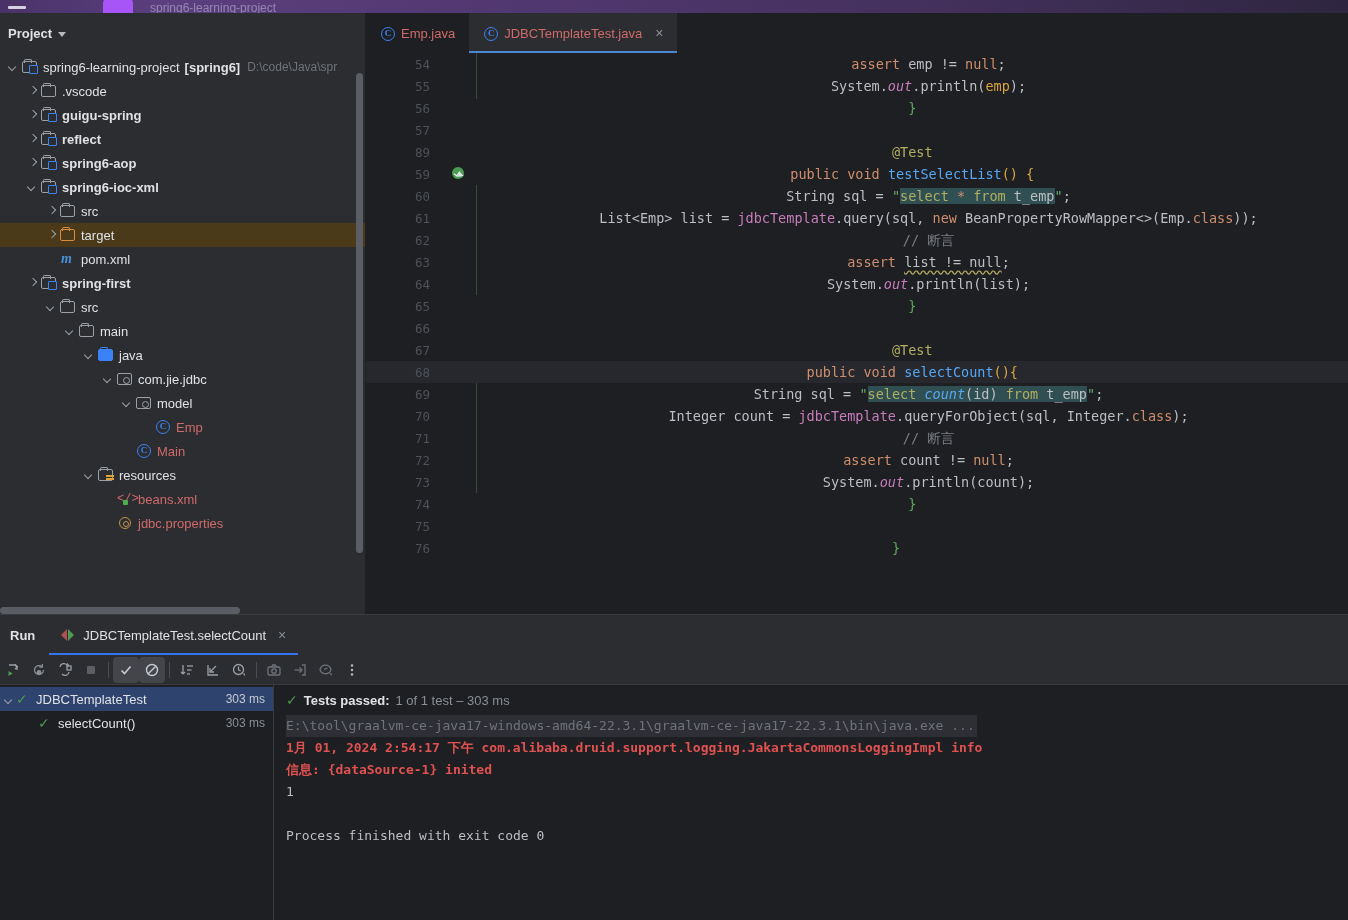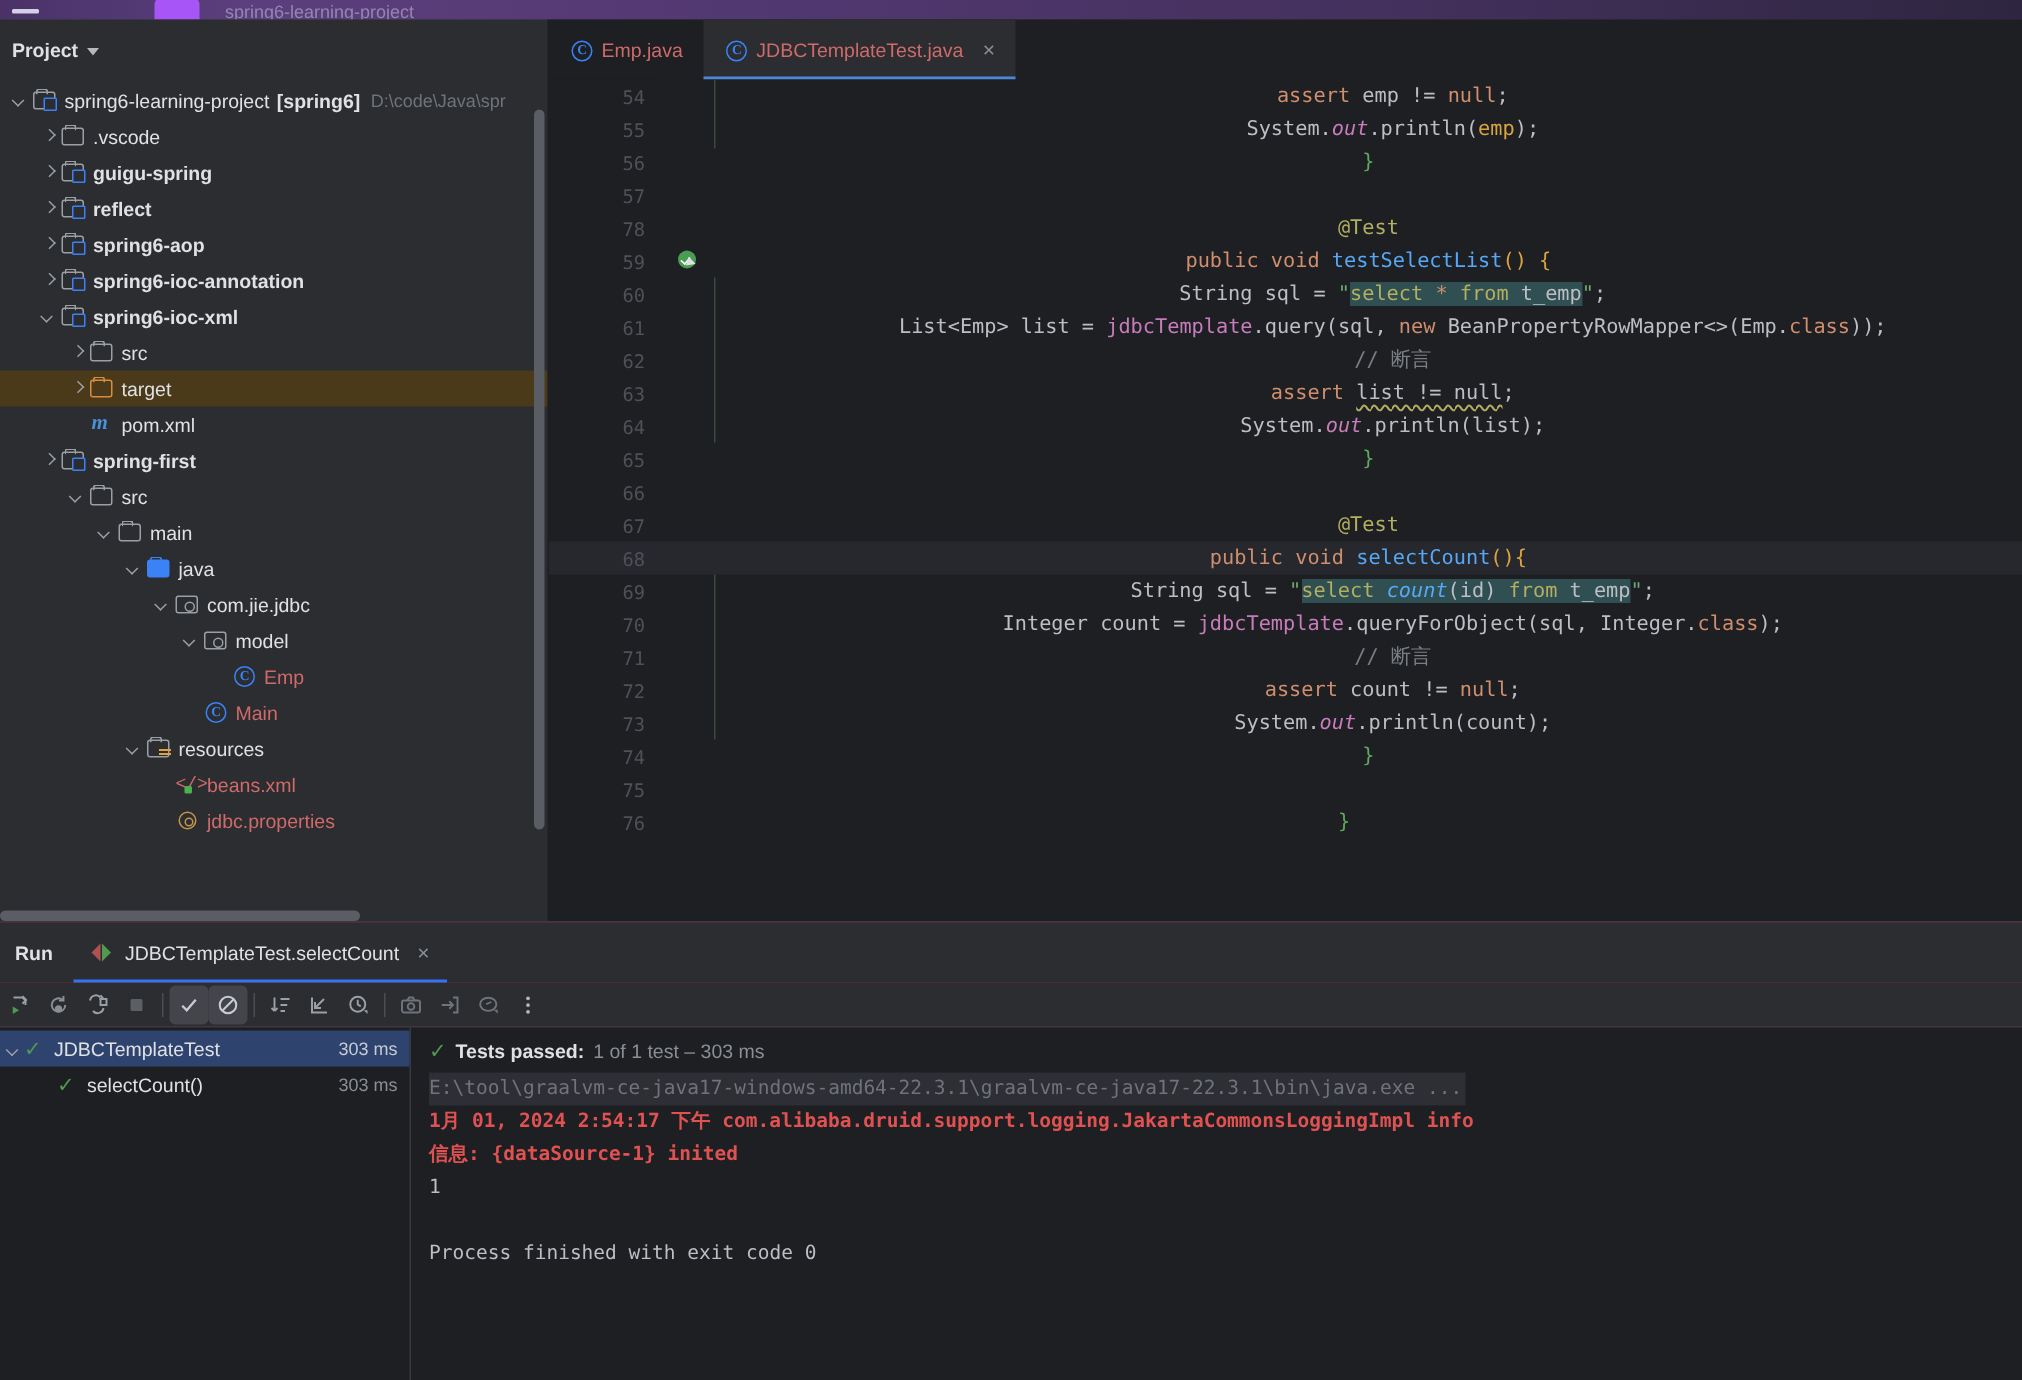--- a/index.html
+++ b/index.html
@@ -107,21 +107,21 @@
   .brk1 { color:#d9a441; }
   .brk2 { color:#5fa85f; }
   .cnst { color:#c77dbb; font-style:italic;}
   .sqlsel { background:#2f4f52; }
   .sqlkw { color:#b3ae60; }
   .sqlstar { color:#cf8e6d; }
   .sqlfn { color:#56a8f5; font-style:italic;}
   .squig { text-decoration: underline wavy #b3ae60; text-underline-offset:3px;}
 
   
-  .run-win { flex:1; display:flex; flex-direction:column; background:#be185d; border-top:1px solid #393b40;}
+  .run-win { flex:1; display:flex; flex-direction:column; background:#0f766e; border-top:1px solid #393b40;}
   .run-head { height:40px; flex:0 0 40px; display:flex; align-items:center; gap:14px; padding-left:6px; background:#2b2d30;}
   .run-title { color:#dfe1e5; font-size:13px; font-weight:bold; padding-left:4px;}
   .run-tab { display:flex; align-items:center; gap:8px; height:40px; padding:0 12px; position:relative; color:#dfe1e5; font-size:13px;}
   .run-tab::after{content:"";position:absolute;left:0;right:0;bottom:0;height:2px;background:#3574f0;}
   .rt-icon { width:14px;height:12px;position:relative;}
   .rt-icon::before{content:"";position:absolute;left:0;top:0;width:0;height:0;border-right:6px solid #b05050;border-top:6px solid transparent;border-bottom:6px solid transparent;}
   .rt-icon::after{content:"";position:absolute;left:7px;top:0;width:0;height:0;border-left:6px solid #4e9a51;border-top:6px solid transparent;border-bottom:6px solid transparent;}
   .rt-close { color:#8a8f96; font-size:14px; margin-left:4px;}
 
   .run-toolbar { height:30px; flex:0 0 30px; display:flex; align-items:center; gap:0px; background:#2b2d30; padding-left:0px; border-bottom:1px solid #393b40;}
@@ -207,28 +207,20 @@
           <div class="trow">
             <span style="display:inline-block;width:27px;flex:0 0 27px"></span>
             <span class="arrow right"></span>
             <span class="ic">
               <span class="fold mod"></span>
             </span>
             <span class="lbl b">spring6-aop</span>
           </div>
           <div class="trow">
             <span style="display:inline-block;width:27px;flex:0 0 27px"></span>
-            <span class="arrow right"></span>
-            <span class="ic">
-              <span class="fold mod"></span>
-            </span>
-            <span class="lbl b">spring6-ioc-annotation</span>
-          </div>
-          <div class="trow">
-            <span style="display:inline-block;width:27px;flex:0 0 27px"></span>
             <span class="arrow down"></span>
             <span class="ic">
               <span class="fold mod"></span>
             </span>
             <span class="lbl b">spring6-ioc-xml</span>
           </div>
           <div class="trow">
             <span style="display:inline-block;width:46px;flex:0 0 46px"></span>
             <span class="arrow right"></span>
             <span class="ic">
@@ -368,21 +360,21 @@
             <div class="gline">
               <span>55</span>
             </div>
             <div class="gline">
               <span>56</span>
             </div>
             <div class="gline">
               <span>57</span>
             </div>
             <div class="gline">
-              <span>78</span>
+              <span>89</span>
             </div>
             <div class="gline">
               <span>59</span>
               <span class="runmark">
                 <span class="circ"></span>
                 <span class="tick"></span>
                 <span class="cur"></span>
               </span>
             </div>
             <div class="gline">

